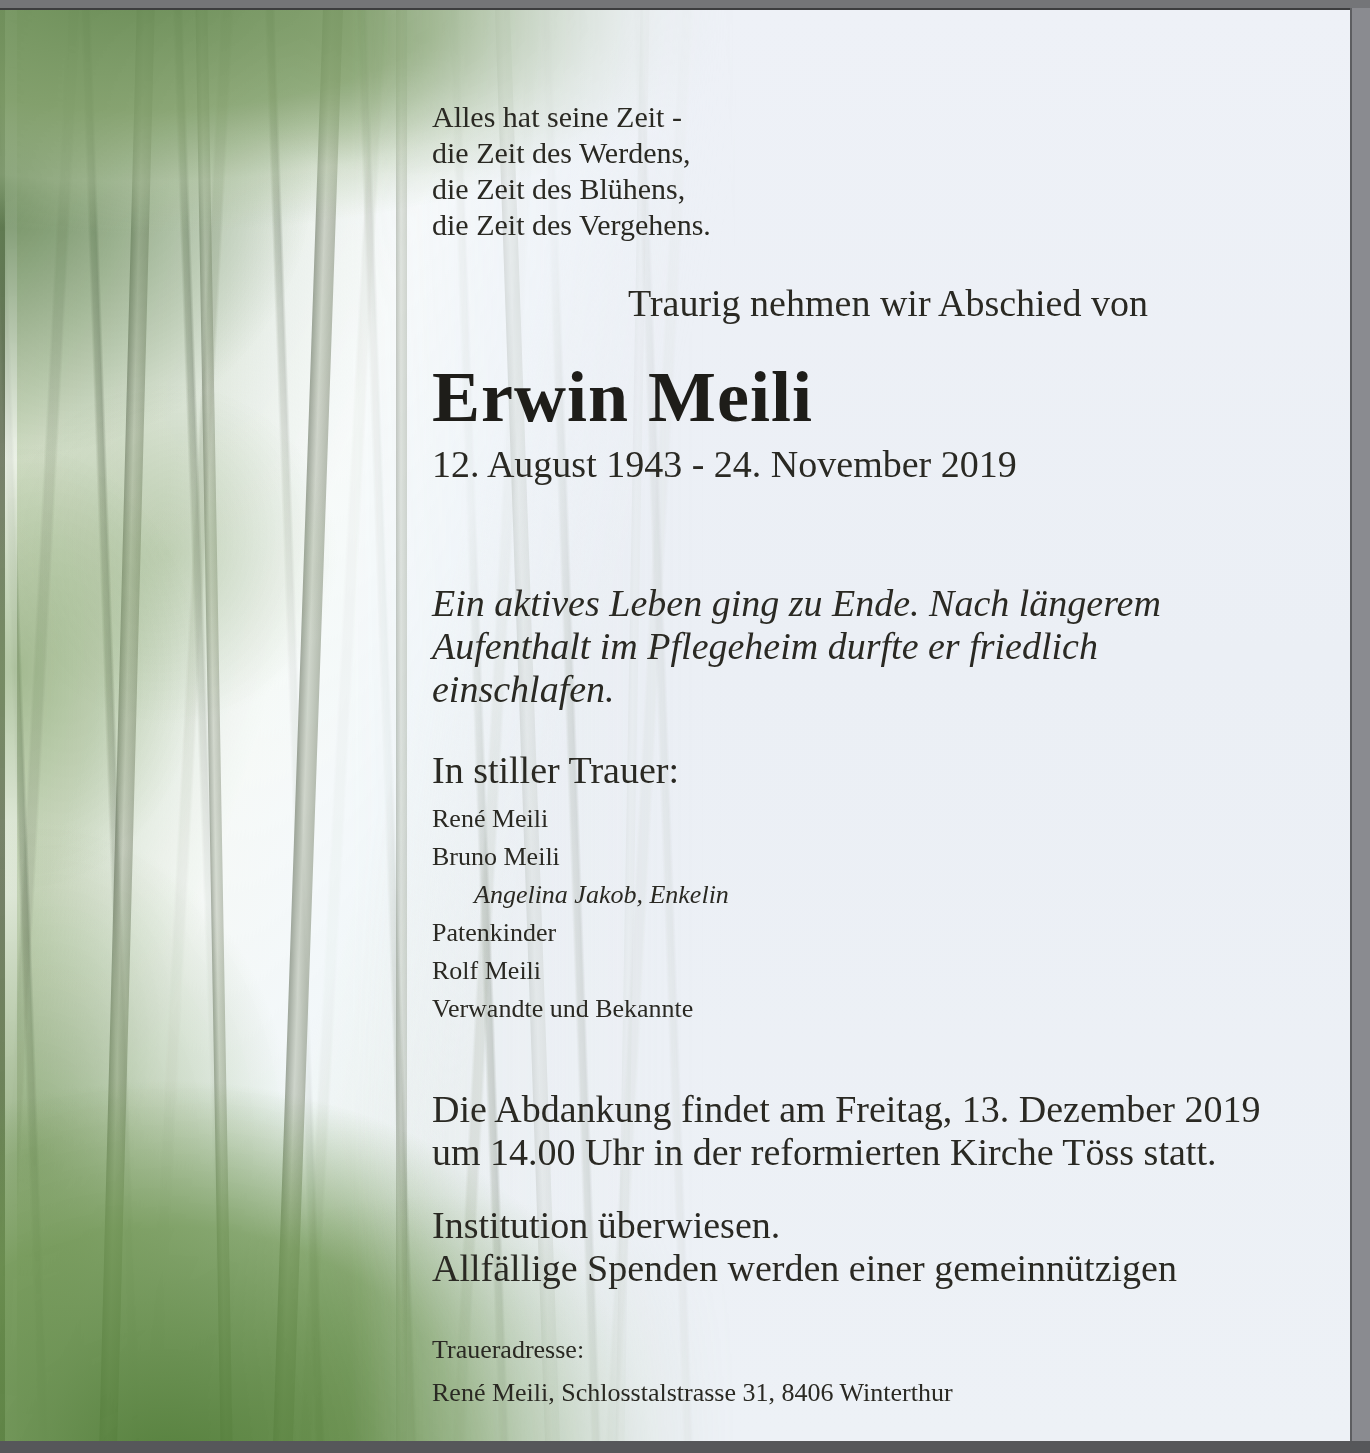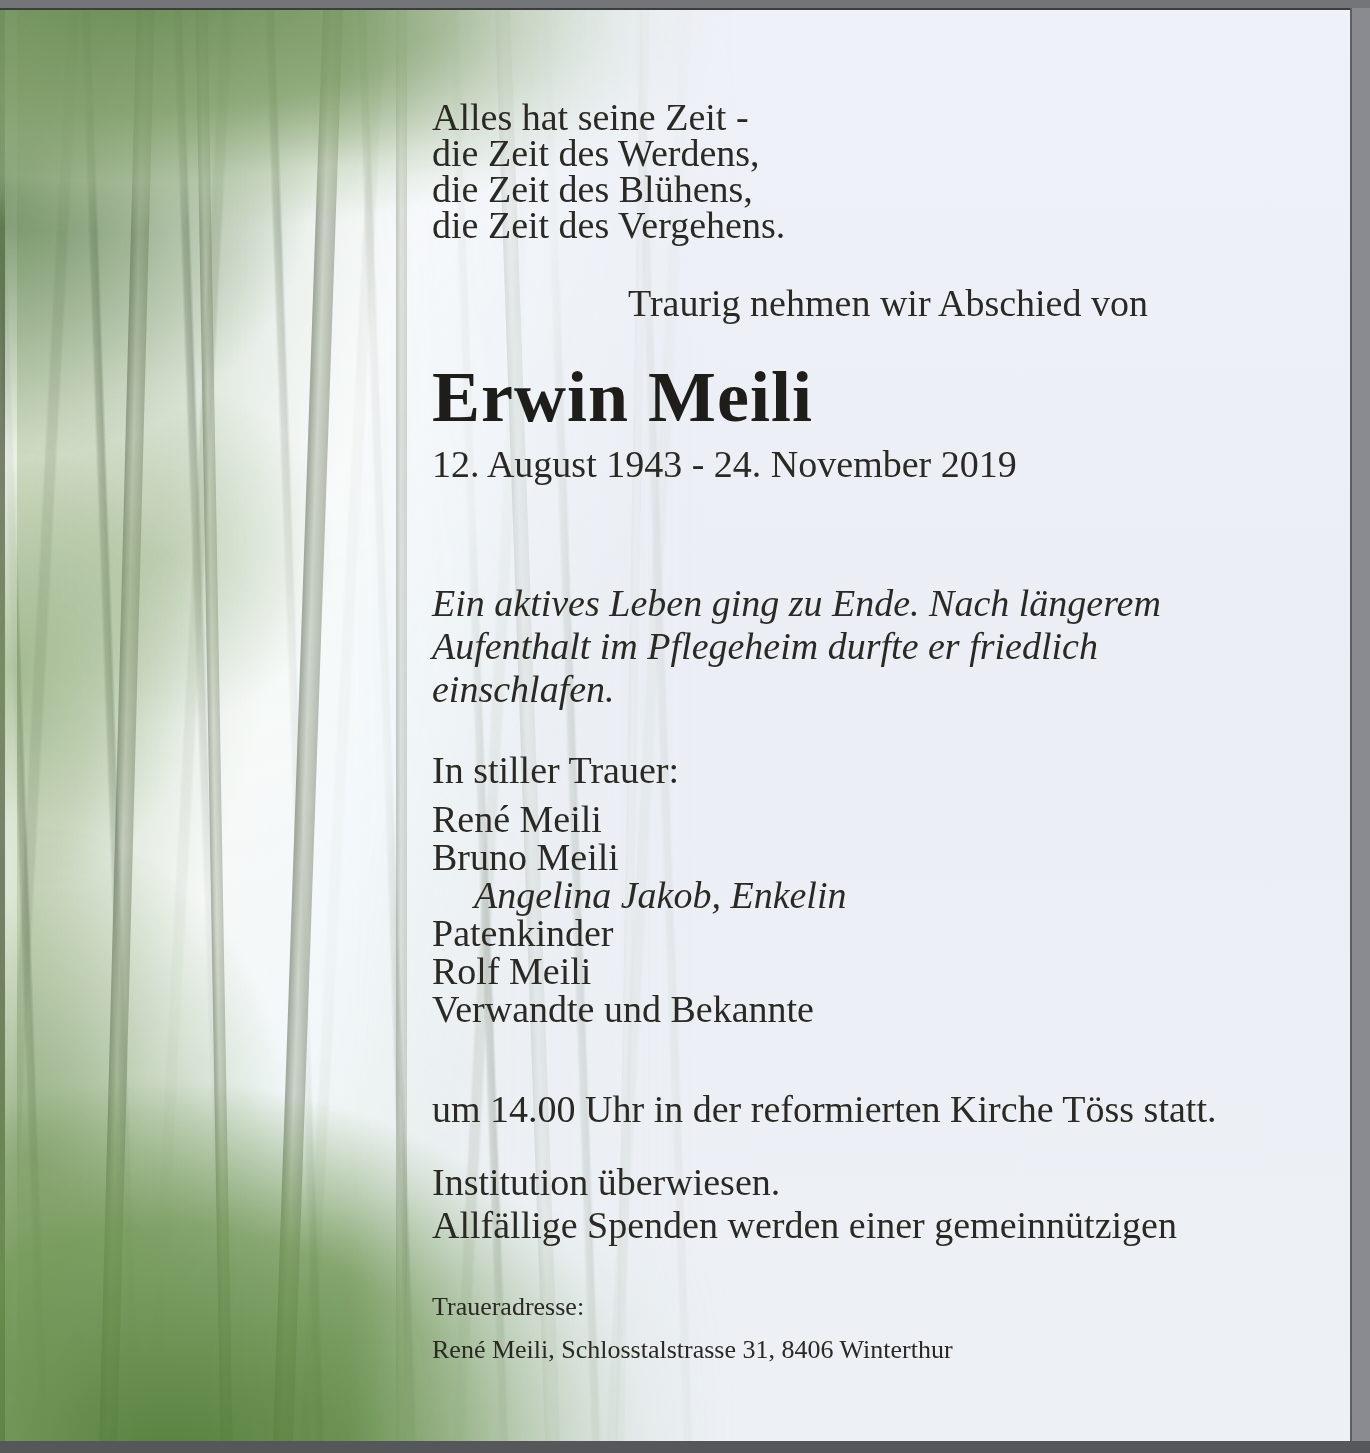--- a/index.html
+++ b/index.html
@@ -69,30 +69,30 @@
       radial-gradient(ellipse 65% 24% at 58% 102%,rgba(116,154,88,.6) 0%,transparent 80%),
       radial-gradient(ellipse 45% 30% at 4% 80%,rgba(96,134,68,.6) 0%,transparent 78%);
   }
   .edge-light{position:absolute;left:5px;top:0;bottom:0;width:12px;background:rgba(250,252,248,.75);}
   .edge-dark{position:absolute;left:0;top:0;bottom:0;width:5px;background:rgba(72,78,62,.65);}
   
   .content{
     position:absolute;left:432px;top:0;width:912px;color:#2a2923;z-index:2;
   }
   .line{white-space:nowrap;}
-  .verse{margin-top:89px;font-size:38px;line-height:36px;}
+  .verse{margin-top:89px;font-size:30px;line-height:36px;}
   .intro{margin-top:39px;font-size:38px;line-height:43px;text-align:center;}
   .deceased-name{
     margin-top:30px;font-size:72px;line-height:84px;font-weight:700;
     letter-spacing:1px;color:#1e1d19;
   }
   .dates{margin-top:4px;font-size:38px;line-height:43px;}
   .obituary{margin-top:96px;font-size:38px;line-height:43px;font-style:italic;}
   .mourning-label{margin-top:38px;font-size:38px;line-height:43px;}
-  .mourners{margin-top:8px;font-size:38px;line-height:38px;}
+  .mourners{margin-top:8px;font-size:26px;line-height:38px;}
   .mourners .line{line-height:38px;}
   .indent{padding-left:42px;font-style:italic;}
   .service{margin-top:60px;font-size:38px;line-height:43px;}
   .donation{margin-top:30px;font-size:38px;line-height:43px;}
   .address{margin-top:38px;font-size:26px;line-height:43px;}
 </style>
 </head>
 <body>
 
 <div class="card">
@@ -138,20 +138,21 @@
     <div class="mourners">
       <div class="line">René Meili</div>
       <div class="line">Bruno Meili</div>
       <div class="line indent">Angelina Jakob, Enkelin</div>
       <div class="line">Patenkinder</div>
       <div class="line">Rolf Meili</div>
       <div class="line">Verwandte und Bekannte</div>
     </div>
 
     <div class="service">
+      <div class="line">Die Abdankung findet am Freitag, 13. Dezember 2019</div>
       <div class="line">um 14.00 Uhr in der reformierten Kirche Töss statt.</div>
     </div>
 
     <div class="donation">
       <div class="line">Institution überwiesen.</div>
       <div class="line">Allfällige Spenden werden einer gemeinnützigen</div>
     </div>
 
     <div class="address">
       <div class="line">Traueradresse:</div>

